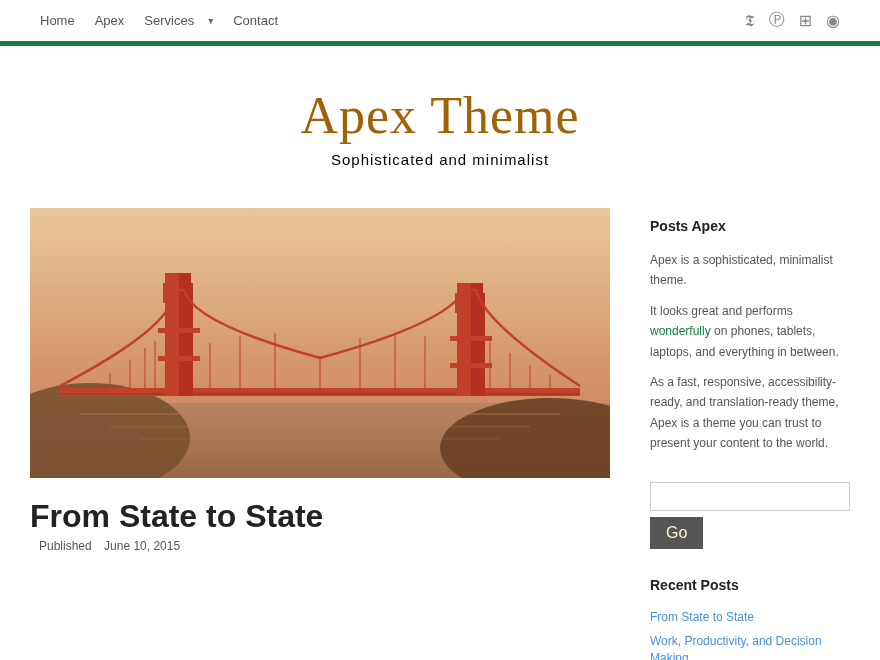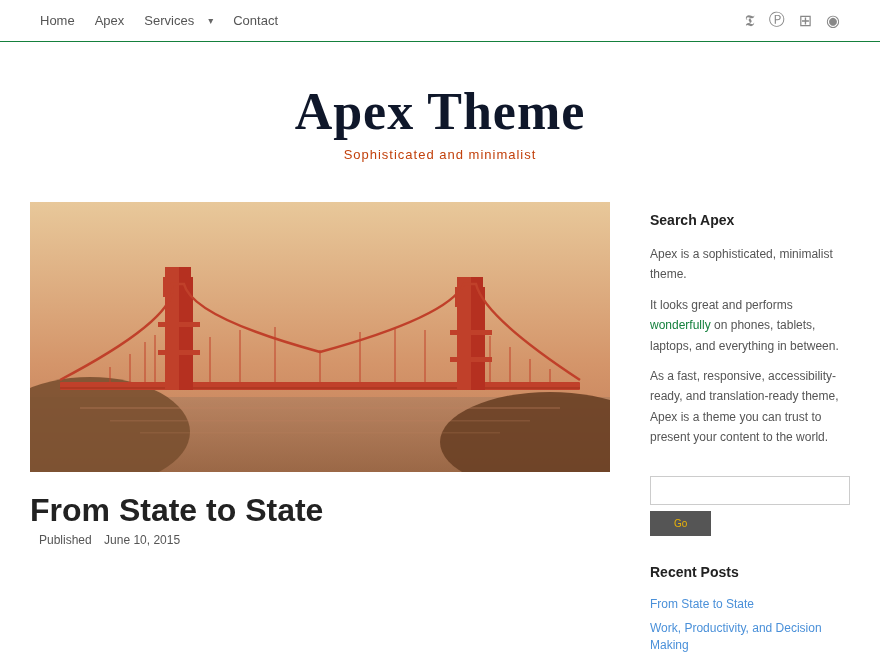--- a/index.html
+++ b/index.html
@@ -1,47 +1,47 @@
 <!DOCTYPE html>
 <html><head>
   <meta charset="utf-8">
   <style>
     * { margin: 0; padding: 0; box-sizing: border-box; }
     body { font-family: Georgia, 'Times New Roman', serif; font-size: 14px; color: #333; background: #fff; }
 
     
     #nav-bar {
-      border-bottom: 1px solid #15803d;
+      border-bottom: 5px solid #15803d;
       padding: 10px 40px;
       display: flex;
       align-items: center;
       justify-content: space-between;
     }
     .nav-left { display: flex; gap: 20px; align-items: center; }
     .nav-left a { text-decoration: none; color: #555; font-family: Arial, sans-serif; font-size: 13px; }
     .nav-services { display: flex; align-items: center; gap: 14px; cursor: pointer; }
     .nav-right { display: flex; gap: 14px; align-items: center; }
     .nav-icon { color: #888; font-size: 16px; cursor: pointer; }
 
     
     #site-header {
       text-align: center;
       padding: 40px 20px 20px;
     }
     #site-title {
       font-family: 'Brush Script MT', cursive, Georgia, serif;
       font-size: 52px;
-      font-weight: bold;
-      color: #0f172a;
+      font-weight: normal;
+      color: #a16207;
       letter-spacing: 1px;
     }
     #site-tagline {
       font-family: Arial, sans-serif;
-      font-size: 13px;
-      color: #c2410c;
+      font-size: 15px;
+      color: #000000;
       margin-top: 6px;
       letter-spacing: 1px;
     }
 
     
     #main-container {
       display: flex;
       max-width: 860px;
       margin: 20px auto 0;
       padding: 0 20px;
@@ -109,24 +109,24 @@
     #search-input {
       width: 100%;
       padding: 6px 8px;
       border: 1px solid #ccc;
       font-size: 13px;
       margin-bottom: 6px;
       outline: none;
     }
     #search-button {
       background: #555;
-      color: #eab308;
+      color: #fef9c3;
       border: none;
-      padding: 7px 24px;
-      font-size: 10px;
+      padding: 7px 16px;
+      font-size: 16px;
       cursor: pointer;
       font-family: Arial, sans-serif;
     }
 
     
     .recent-post-link {
       display: block;
       font-family: Arial, sans-serif;
       font-size: 12px;
       color: #4a90d9;
@@ -246,21 +246,21 @@
     <h1 id="post-title">From State to State</h1>
 
     <p id="post-published"><span>Published </span><span>June 10, 2015</span></p>
 
 
   </main>
 
   <aside id="sidebar">
 
     <div class="sidebar-section">
-      <div class="sidebar-heading">Search Apex</div>
+      <div class="sidebar-heading">Posts Apex</div>
       <p class="sidebar-text">Apex is a sophisticated, minimalist theme.</p>
       <p class="sidebar-text">
         <span>It looks great and performs </span><a href="#" class="sidebar-link">wonderfully</a><span> on phones, tablets, laptops, and everything in between.</span>
       </p>
       <p class="sidebar-text">As a fast, responsive, accessibility-ready, and translation-ready theme, Apex is a theme you can trust to present your content to the world.</p>
     </div>
 
     <div class="sidebar-section">
       <input type="text" id="search-input" placeholder="" style="">
       <button id="search-button">Go</button>

